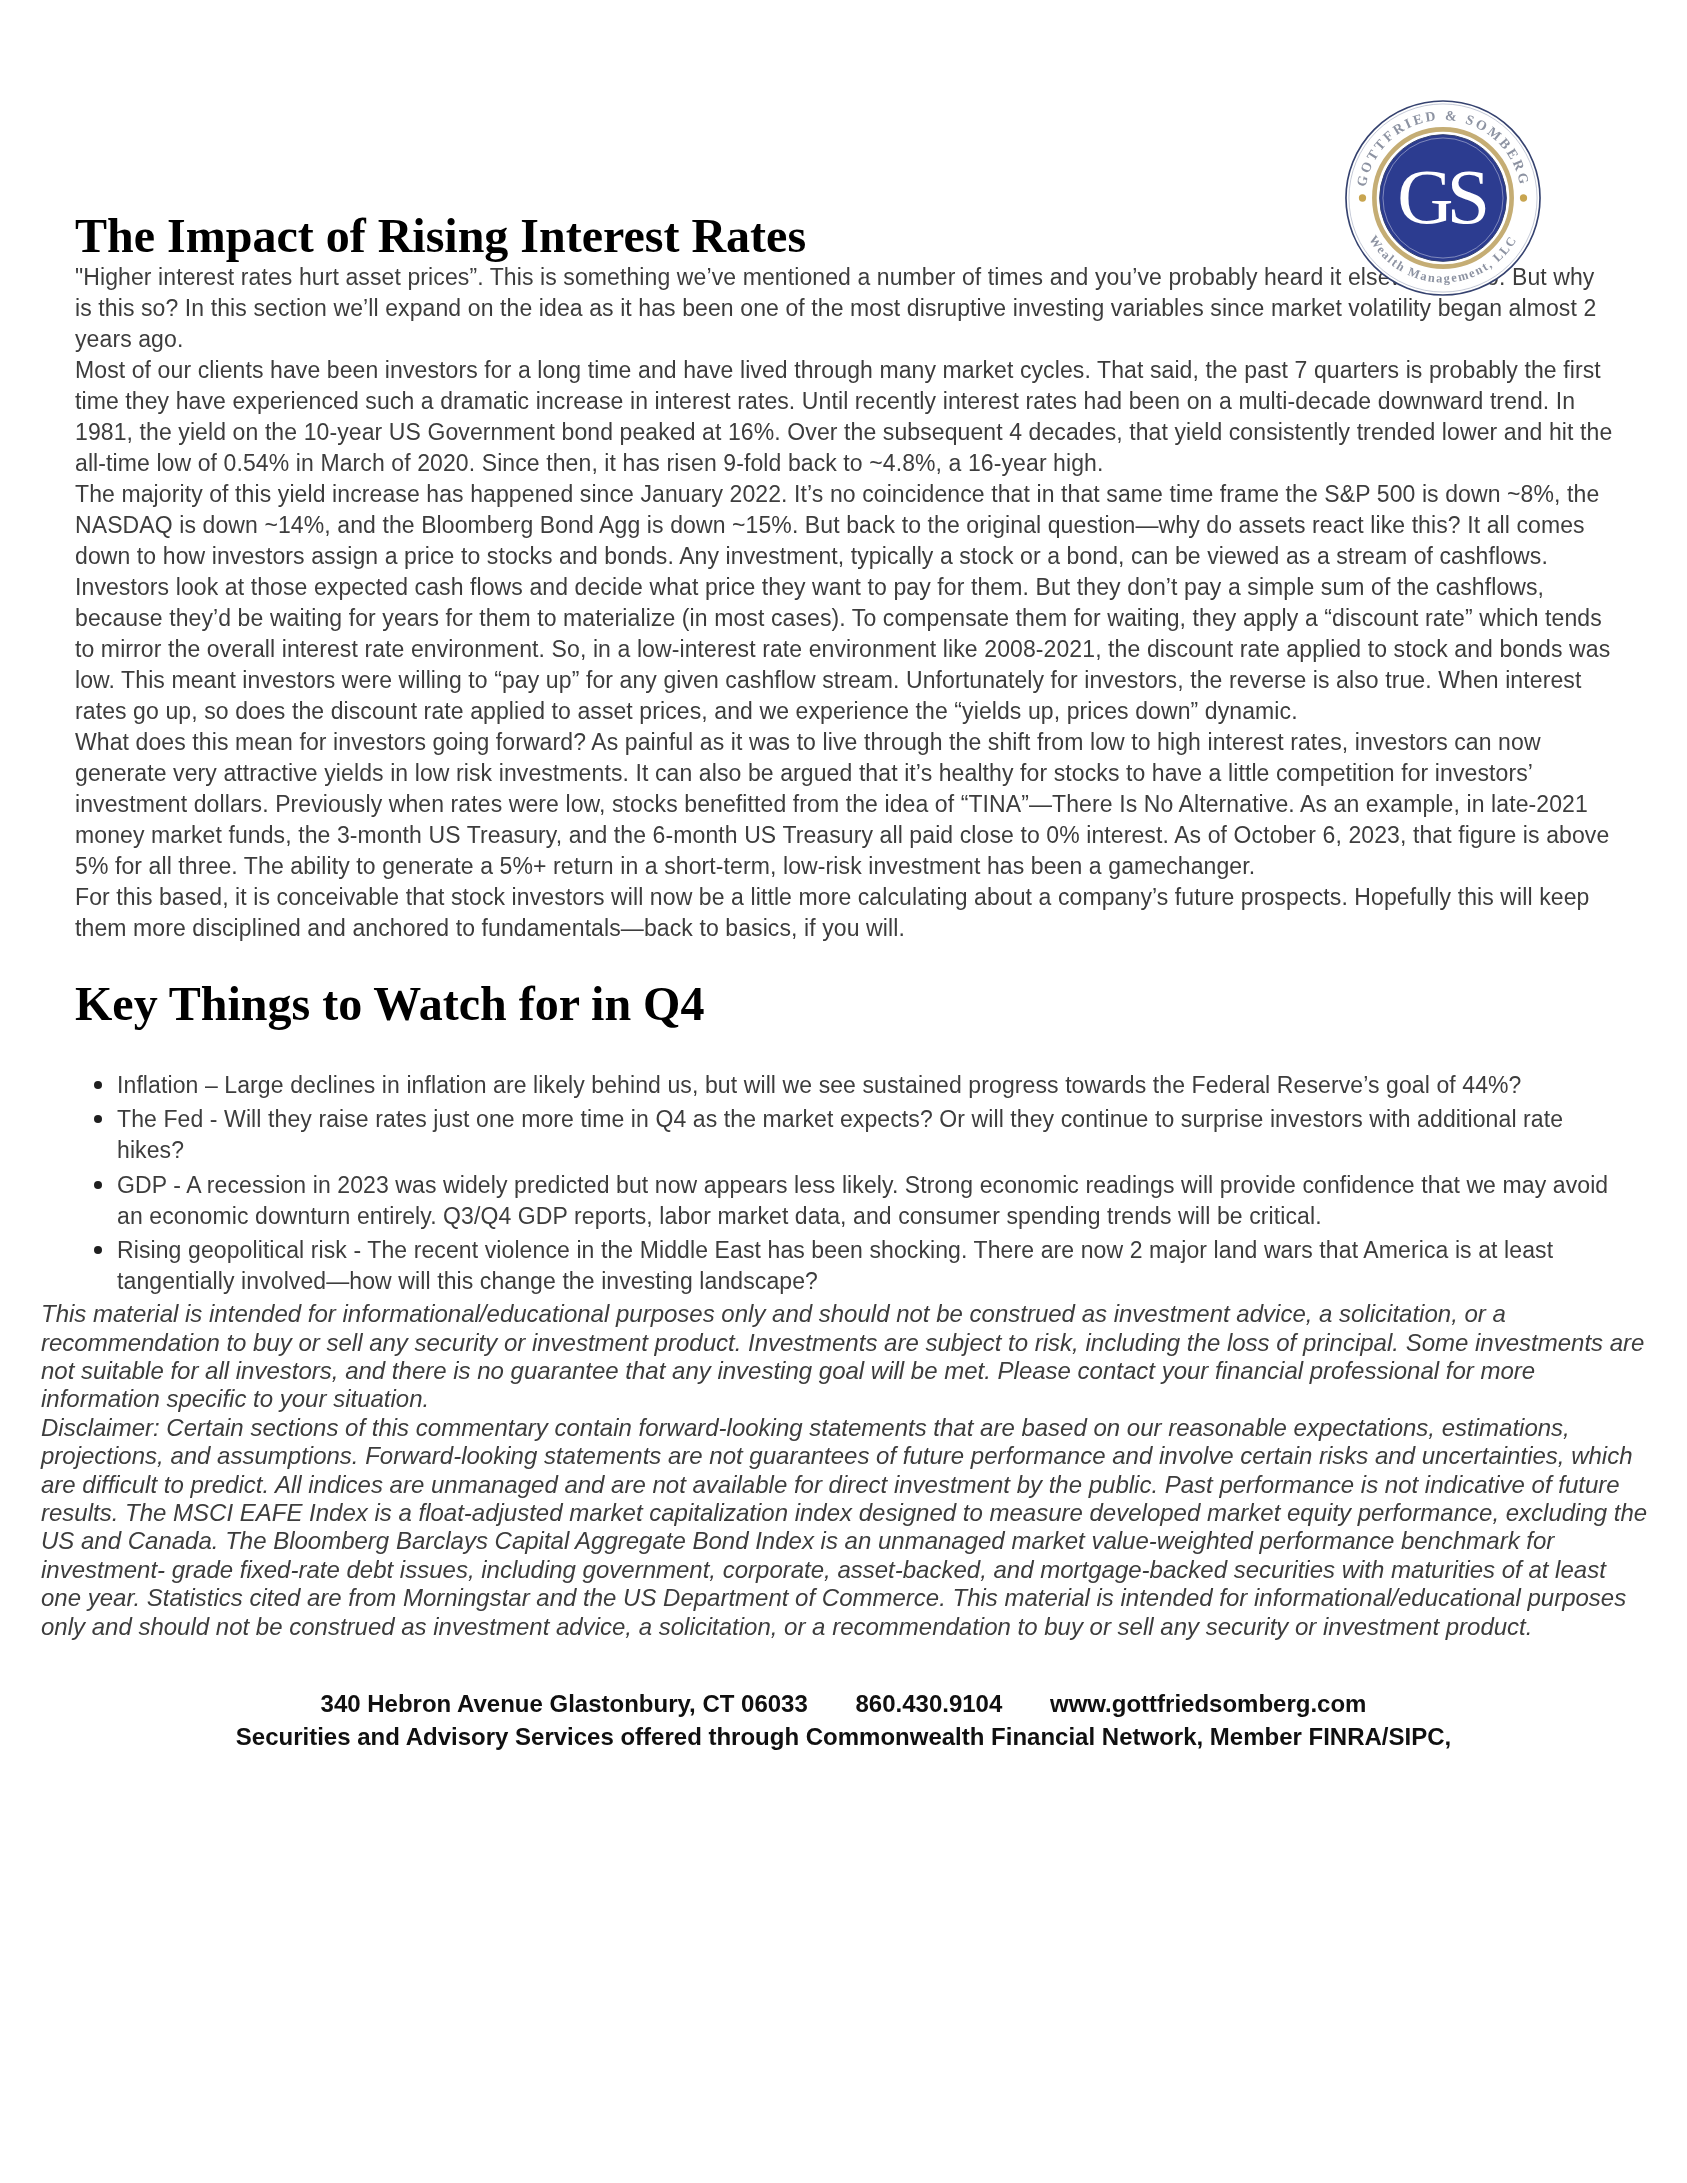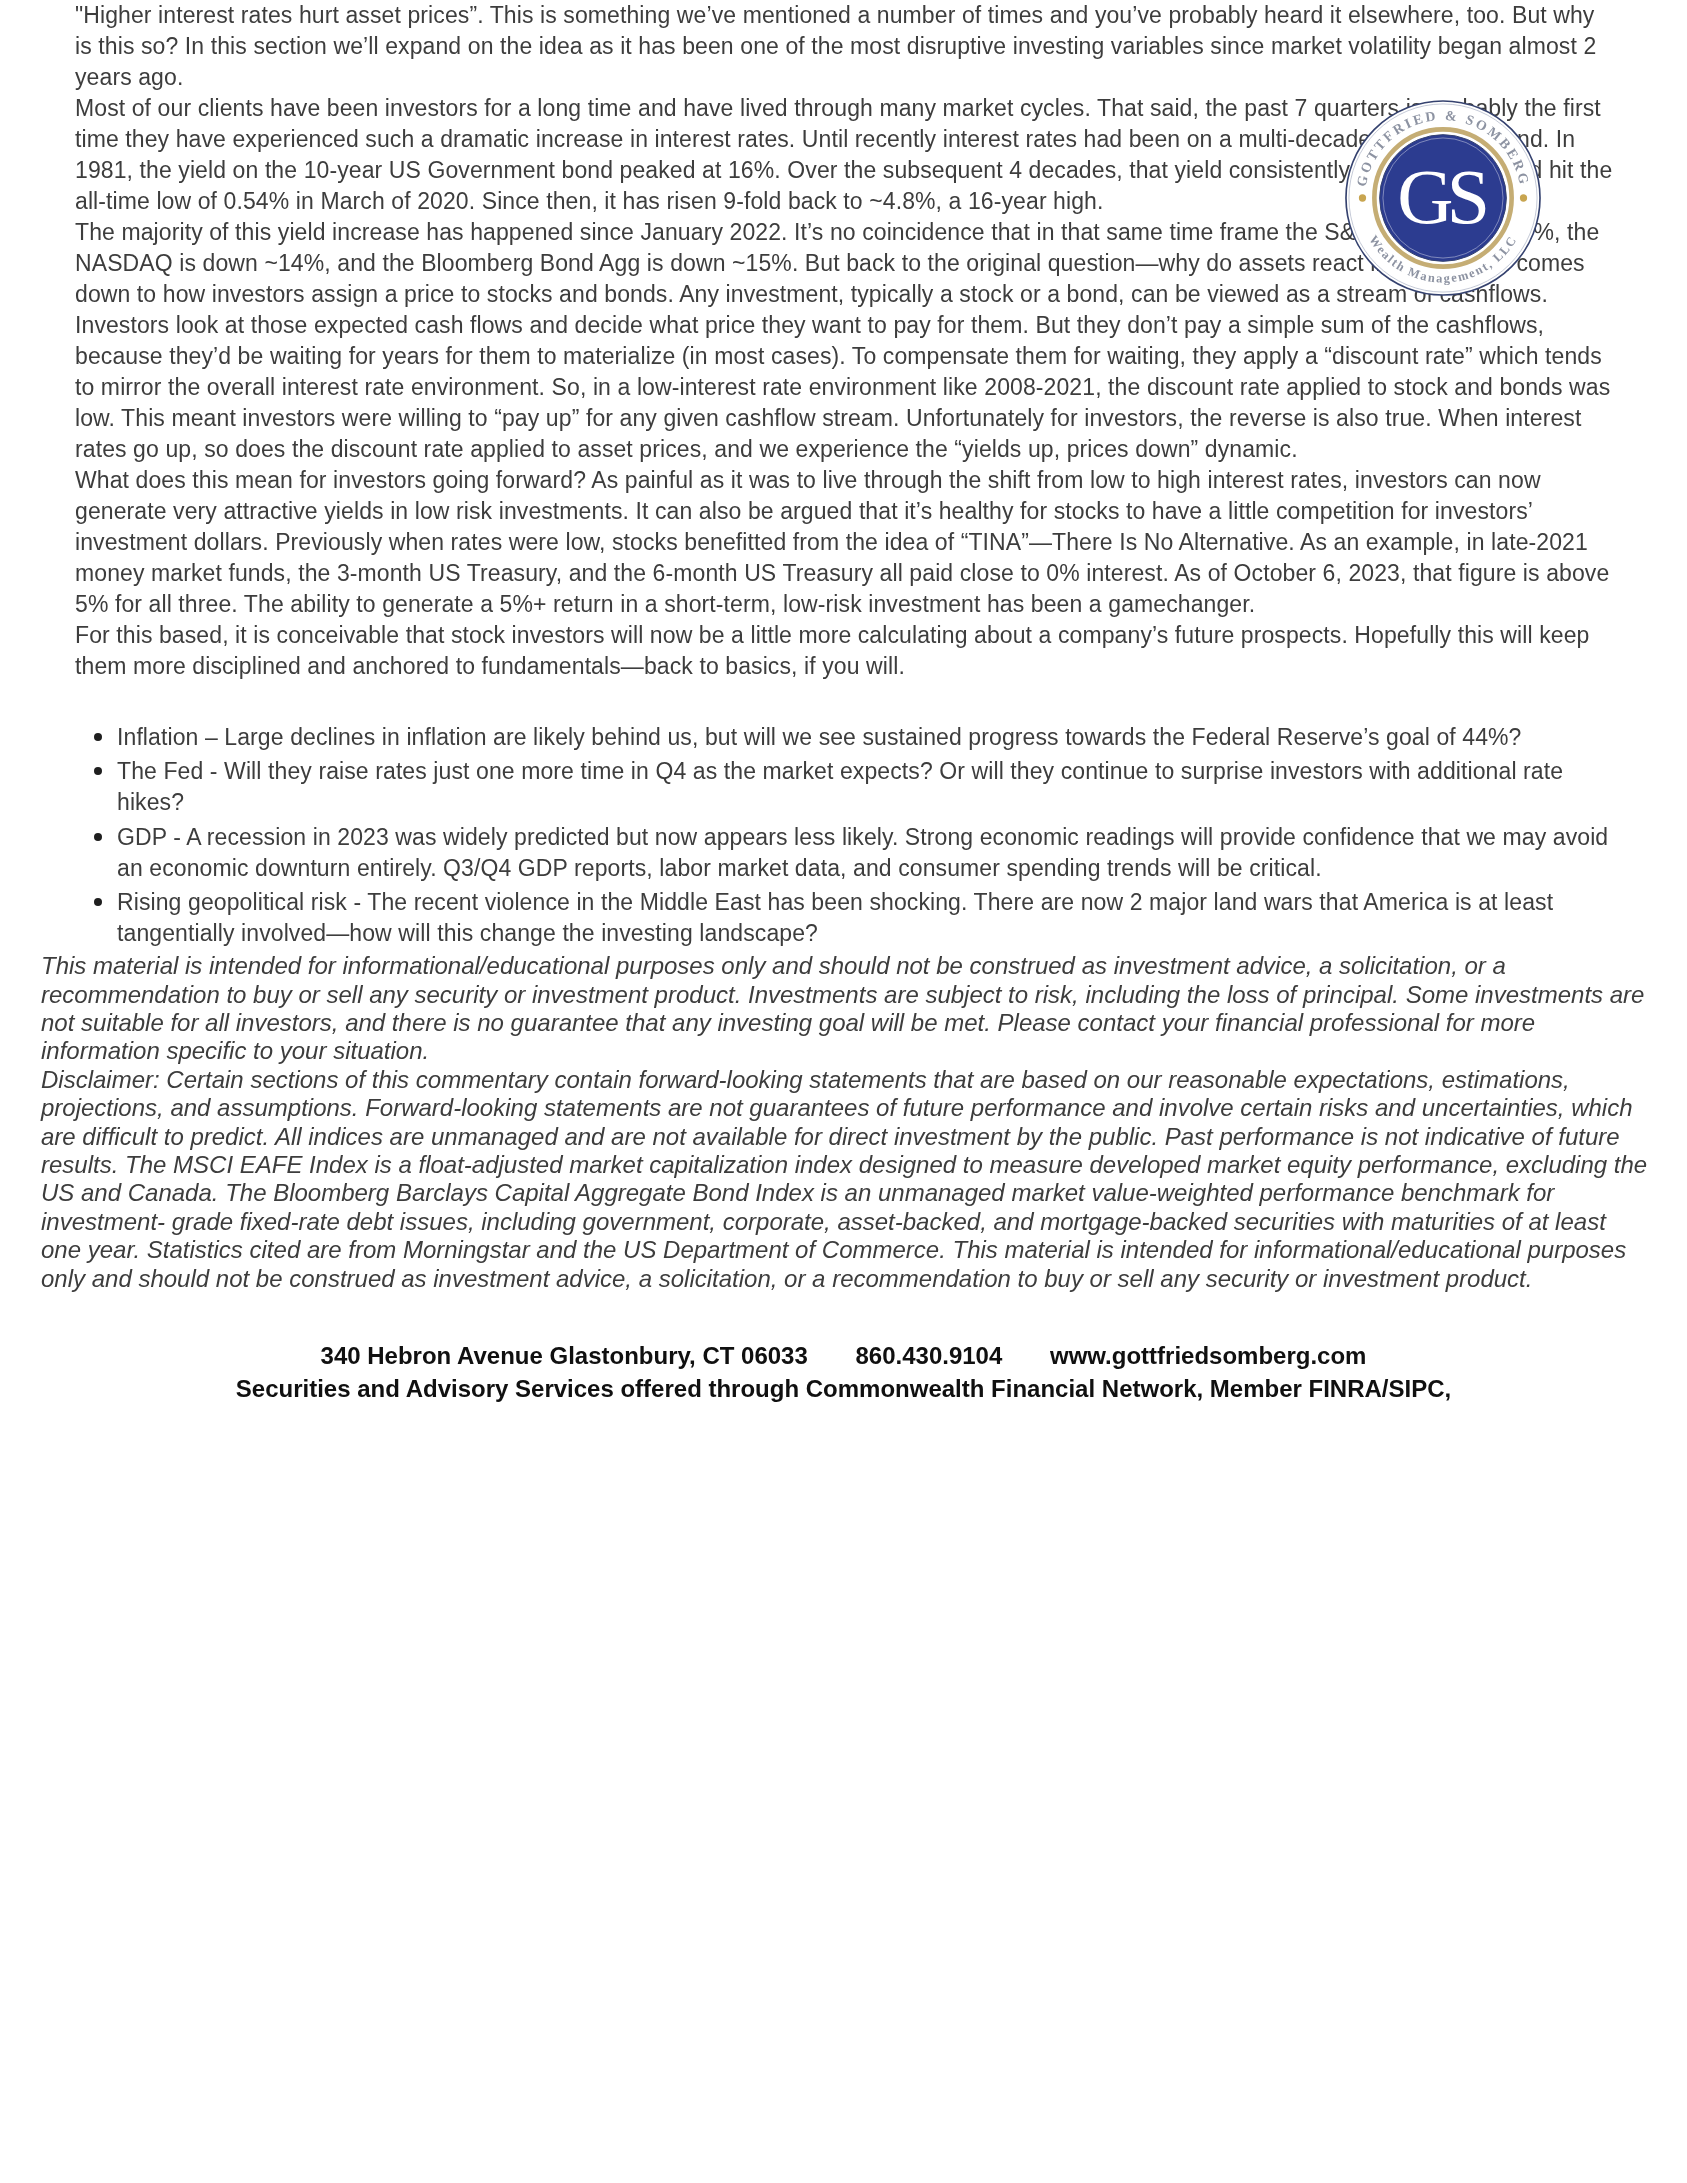--- a/index.html
+++ b/index.html
@@ -121,20 +121,21 @@
   }
   .footer-line1 { font-size: 24px; line-height: 32px; margin-top: 19px; }
   .footer-line1 .seg + .seg { margin-left: 41px; }
   .footer-line2, .footer-line3 { font-size: 24px; line-height: 33px; }
 </style>
 </head>
 <body>
 
 <div class="page">
 
+  <h1 class="doc-title">The Impact of Rising Interest Rates</h1>
 
   <div class="logo-wrap">
     <svg viewBox="0 0 300 300" width="198" height="198">
       <defs>
         <path id="arcTop" d="M 32,150 A 118,118 0 0 1 268,150"></path>
         <path id="arcBot" d="M 22,150 A 128,128 0 0 0 278,150"></path>
       </defs>
       <circle cx="150" cy="150" r="147" fill="#ffffff" stroke="#35426f" stroke-width="2.5"></circle>
       <circle cx="150" cy="150" r="142.5" fill="none" stroke="#a7aec2" stroke-width="1"></circle>
       <circle cx="150" cy="150" r="104" fill="#ffffff" stroke="#c5ad74" stroke-width="7"></circle>
@@ -151,20 +152,21 @@
       <text class="monogram" x="146" y="188" text-anchor="middle">GS</text>
     </svg>
   </div>
 
   <p class="body-para p1">"Higher interest rates hurt asset prices”. This is something we’ve mentioned a number of times and you’ve probably heard it elsewhere, too. But why is this so? In this section we’ll expand on the idea as it has been one of the most disruptive investing variables since market volatility began almost 2 years ago.</p>
   <p class="body-para p2">Most of our clients have been investors for a long time and have lived through many market cycles. That said, the past 7 quarters is probably the first time they have experienced such a dramatic increase in interest rates. Until recently interest rates had been on a multi-decade downward trend. In 1981, the yield on the 10-year US Government bond peaked at 16%. Over the subsequent 4 decades, that yield consistently trended lower and hit the all-time low of 0.54% in March of 2020. Since then, it has risen 9-fold back to ~4.8%, a 16-year high.</p>
   <p class="body-para p3">The majority of this yield increase has happened since January 2022. It’s no coincidence that in that same time frame the S&amp;P 500 is down ~8%, the NASDAQ is down ~14%, and the Bloomberg Bond Agg is down ~15%. But back to the original question—why do assets react like this? It all comes down to how investors assign a price to stocks and bonds. Any investment, typically a stock or a bond, can be viewed as a stream of cashflows. Investors look at those expected cash flows and decide what price they want to pay for them. But they don’t pay a simple sum of the cashflows, because they’d be waiting for years for them to materialize (in most cases). To compensate them for waiting, they apply a “discount rate” which tends to mirror the overall interest rate environment. So, in a low-interest rate environment like 2008-2021, the discount rate applied to stock and bonds was low. This meant investors were willing to “pay up” for any given cashflow stream. Unfortunately for investors, the reverse is also true. When interest rates go up, so does the discount rate applied to asset prices, and we experience the “yields up, prices down” dynamic.</p>
   <p class="body-para p4">What does this mean for investors going forward? As painful as it was to live through the shift from low to high interest rates, investors can now generate very attractive yields in low risk investments. It can also be argued that it’s healthy for stocks to have a little competition for investors’ investment dollars. Previously when rates were low, stocks benefitted from the idea of “TINA”—There Is No Alternative. As an example, in late-2021 money market funds, the 3-month US Treasury, and the 6-month US Treasury all paid close to 0% interest. As of October 6, 2023, that figure is above 5% for all three. The ability to generate a 5%+ return in a short-term, low-risk investment has been a gamechanger.</p>
   <p class="body-para p5">For this based, it is conceivable that stock investors will now be a little more calculating about a company’s future prospects. Hopefully this will keep them more disciplined and anchored to fundamentals—back to basics, if you will.</p>
 
+  <h2 class="section-title">Key Things to Watch for in Q4</h2>
 
   <ul class="watch-list">
     <li>Inflation – Large declines in inflation are likely behind us, but will we see sustained progress towards the Federal Reserve’s goal of 44%?</li>
     <li>The Fed - Will they raise rates just one more time in Q4 as the market expects? Or will they continue to surprise investors with additional rate hikes?</li>
     <li>GDP - A recession in 2023 was widely predicted but now appears less likely. Strong economic readings will provide confidence that we may avoid an economic downturn entirely. Q3/Q4 GDP reports, labor market data, and consumer spending trends will be critical.</li>
     <li>Rising geopolitical risk - The recent violence in the Middle East has been shocking. There are now 2 major land wars that America is at least tangentially involved—how will this change the investing landscape?</li>
   </ul>
 
   <p class="disclaimer d1">This material is intended for informational/educational purposes only and should not be construed as investment advice, a solicitation, or a recommendation to buy or sell any security or investment product. Investments are subject to risk, including the loss of principal. Some investments are not suitable for all investors, and there is no guarantee that any investing goal will be met. Please contact your financial professional for more information specific to your situation.</p>
   <p class="disclaimer d2">Disclaimer: Certain sections of this commentary contain forward-looking statements that are based on our reasonable expectations, estimations, projections, and assumptions. Forward-looking statements are not guarantees of future performance and involve certain risks and uncertainties, which are difficult to predict. All indices are unmanaged and are not available for direct investment by the public. Past performance is not indicative of future results. The MSCI EAFE Index is a float-adjusted market capitalization index designed to measure developed market equity performance, excluding the US and Canada. The Bloomberg Barclays Capital Aggregate Bond Index is an unmanaged market value-weighted performance benchmark for investment- grade fixed-rate debt issues, including government, corporate, asset-backed, and mortgage-backed securities with maturities of at least one year. Statistics cited are from Morningstar and the US Department of Commerce. This material is intended for informational/educational purposes only and should not be construed as investment advice, a solicitation, or a recommendation to buy or sell any security or investment product.</p>

